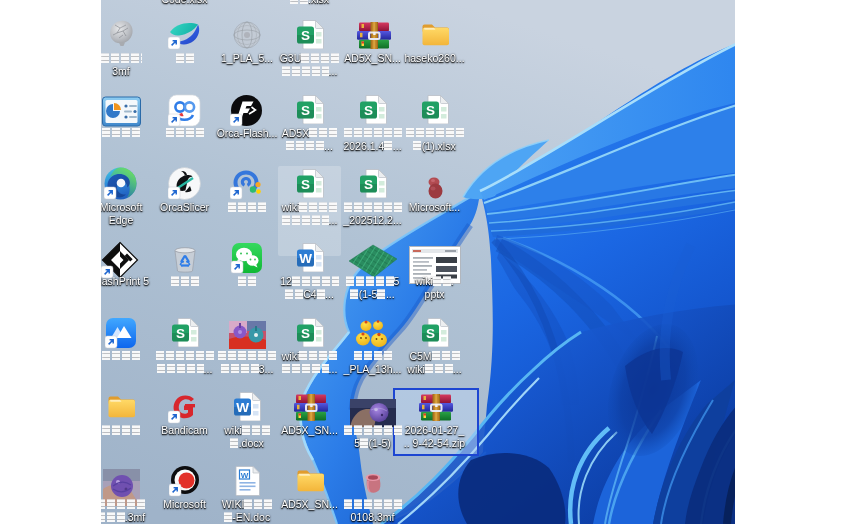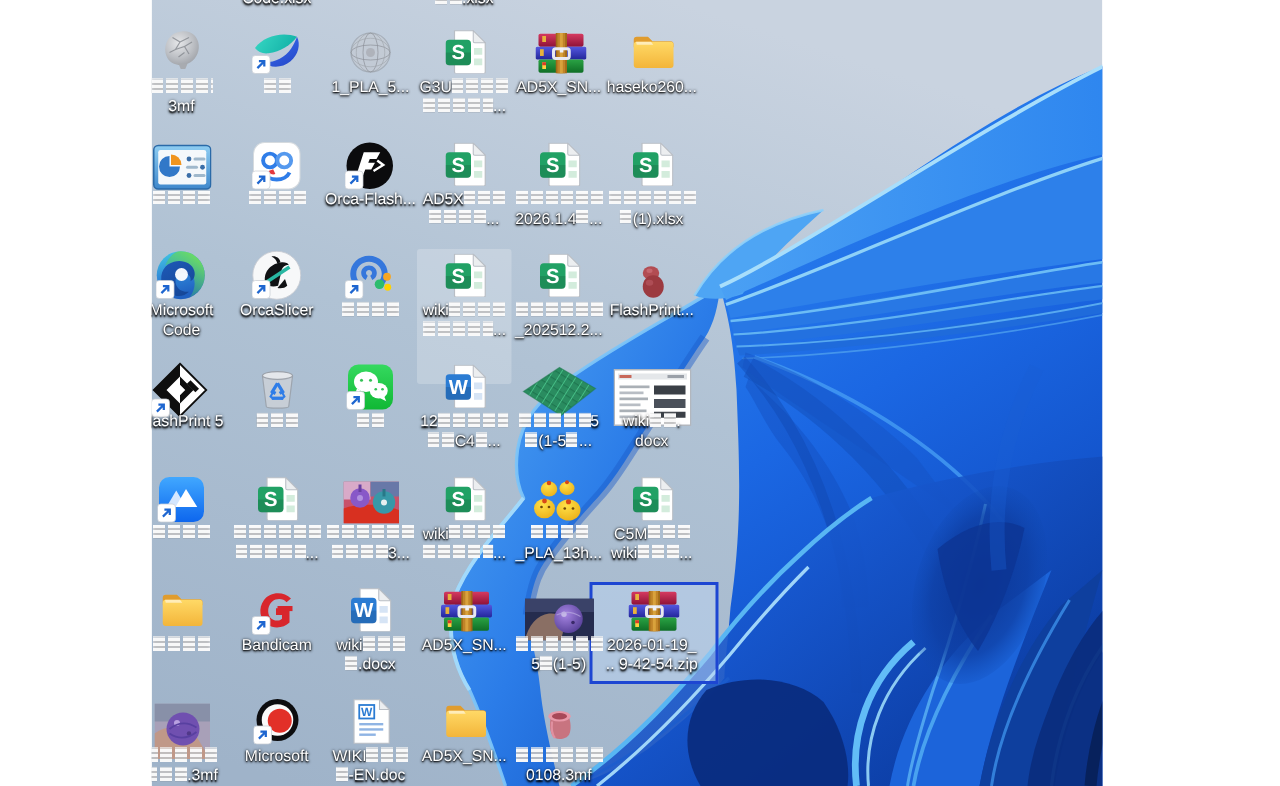--- a/index.html
+++ b/index.html
@@ -343,21 +343,21 @@
           <path d="M16.5,0.5 a16,16 0 0 1 16,16 c0,7 -4.5,12.5 -10,14.5 c4,-5 4.5,-12 0.5,-17 c-4,-5 -11,-7 -17,-4 c2.5,-5.5 6,-9.5 10.5,-9.5 Z" fill="url(#eg2)"></path>
           <path d="M4,22 c-2,-7 2,-13 8,-14.5 c6,-1.5 12,1 13.5,6 c1,3.5 -0.5,6 -2.5,7 c0.5,-2 -0.5,-5 -4,-5.5 c-3.5,-0.5 -6,2 -6,5.5 c0,4.5 4,7.5 9,7 c-2.5,2.5 -6,3.5 -9.5,2.5 c-4,-1 -7,-4 -8.5,-8 Z" fill="url(#eg3)"></path>
           <circle cx="17" cy="16" r="4.3" fill="#fff" opacity="0.95"></circle>
           <g transform="translate(0,20)">
             <rect width="12" height="12" rx="2.2" fill="#fff" stroke="#c8cdd4" stroke-width="0.5"></rect>
             <path d="M3.6,8.4 L8.2,3.8 M4.6,3.8 H8.2 V7.4" fill="none" stroke="#1e66d0" stroke-width="1.5"></path>
           </g>
         </svg></div>
       <div class="lb">
         <div>Microsoft</div>
-        <div>Code</div>
+        <div>Edge</div>
       </div>
     </div>
 <div class="cell" style="left:51.5px;top:169.0px">
       <div style="position:absolute;left:15px;top:-2px"><svg width="33" height="33" viewBox="0 0 33 33">
           <circle cx="16.5" cy="16.5" r="16" fill="#f7f8f9" stroke="#c8ccd2" stroke-width="0.6"></circle>
           <path d="M9,22 c-2,-7 3,-13 10,-14 c3,-0.4 5,0.5 5.5,1.5 c-2.5,0.3 -4,1.5 -4.6,3 l-2.5,11 c-3,1 -6.8,0.5 -8.4,-1.5 Z" fill="#101214"></path>
           <path d="M19,8 c-0.5,-3 -3,-4.5 -6,-4 c2,1 3.5,2.5 3.8,4.5 Z" fill="#101214"></path>
           <path d="M7.5,22.5 L25,11" stroke="#28b7a2" stroke-width="2.4"></path>
           <path d="M17,25 c2.5,0.5 5,0 6.5,-1.5 l-1.5,-4.5 Z" fill="#101214"></path>
           <g transform="translate(0,20)">
@@ -416,21 +416,21 @@
       </div>
     </div>
 <div class="cell" style="left:301.5px;top:169.0px">
       <div style="position:absolute;left:23px;top:7px"><svg width="18" height="24" viewBox="0 0 18 24">
           <ellipse cx="8" cy="6" rx="5.5" ry="4.5" fill="#b24c52"></ellipse>
           <ellipse cx="9.5" cy="15" rx="7" ry="7.5" fill="#9c3a40"></ellipse>
           <ellipse cx="7" cy="4.5" rx="2" ry="1.5" fill="#c86870" opacity="0.9"></ellipse>
           <ellipse cx="7" cy="12.5" rx="2.5" ry="2" fill="#b05058" opacity="0.9"></ellipse>
         </svg></div>
       <div class="lb">
-        <div>FlashPrint...</div>
+        <div>Microsoft...</div>
       </div>
     </div>
 <div class="cell" style="left:-12.0px;top:243.0px">
       <div style="position:absolute;left:12px;top:-2px"><svg width="38" height="38" viewBox="0 0 38 38">
           <path d="M19,1.5 L36.5,19 L19,36.5 L1.5,19 Z" fill="#fff" stroke="#0e0e0e" stroke-width="1.2"></path>
           <path d="M19,1.5 L1.5,19 L19,36.5 L19,28 L10,19 L19,10 Z" fill="#0e0e0e"></path>
           <path d="M19,10 L28,19 L19,28 L19,22.5 L22.5,19 L19,15.5 Z" fill="#0e0e0e"></path>
           <rect x="26" y="12.5" width="8" height="3.4" fill="#0e0e0e" transform="rotate(45 26 12.5)"></rect>
           <g transform="translate(0,25)">
             <rect width="12" height="12" rx="2.2" fill="#fff" stroke="#c8cdd4" stroke-width="0.5"></rect>
@@ -523,21 +523,21 @@
           <rect x="4" y="19" width="19" height="1.8" fill="#aab0b6"></rect>
           <rect x="4" y="23" width="14" height="1.8" fill="#b8bdc4"></rect>
           <rect x="4" y="27" width="18" height="1.8" fill="#aab0b6"></rect>
           <rect x="4" y="31" width="12" height="1.8" fill="#b8bdc4"></rect>
           <rect x="27" y="11" width="21" height="6" fill="#3a3f46"></rect>
           <rect x="27" y="20" width="21" height="6" fill="#4a505a"></rect>
           <rect x="27" y="28.5" width="21" height="4" fill="#3a3f46"></rect>
         </svg></div>
       <div class="lb">
         <div>wiki<i class="cj" style="width:18px"></i>.</div>
-        <div>docx</div>
+        <div>pptx</div>
       </div>
     </div>
 <div class="cell" style="left:-12.0px;top:317.5px">
       <div style="position:absolute;left:16px;top:-1px"><svg width="32" height="32" viewBox="0 0 32 32">
           <defs>
             <linearGradient id="tmg" x1="0" y1="0" x2="0" y2="1">
               <stop offset="0" stop-color="#41a8ff"></stop>
               <stop offset="1" stop-color="#0d66ee"></stop>
             </linearGradient>
           </defs>
@@ -763,21 +763,21 @@
           <rect x="2" y="17.7" width="30" height="8.8" rx="1.2" fill="url(#rk3)"></rect>
           <rect x="4.5" y="19.5" width="2.5" height="4.5" fill="#ffd23e"></rect>
           <rect x="4.5" y="19.5" width="2.5" height="2" fill="#d83c2c"></rect>
           <rect x="13.5" y="0" width="7.5" height="27" fill="#a06a18"></rect>
           <rect x="14.6" y="0" width="5.2" height="27" fill="#c08428"></rect>
           <rect x="16.2" y="0" width="2" height="27" fill="#d9a23c"></rect>
           <rect x="12" y="10.5" width="10.5" height="6.5" rx="1.5" fill="none" stroke="#e8e8f0" stroke-width="2"></rect>
           <rect x="16.2" y="10" width="2.4" height="3" fill="#f0f0f4"></rect>
         </svg></div>
       <div class="lb">
-        <div>2026-01-19_</div>
+        <div>2026-01-27_</div>
         <div>.. 9-42-54.zip</div>
       </div>
     </div>
 <div class="cell" style="left:-12.0px;top:466.0px">
       <div style="position:absolute;left:14px;top:3px"><svg width="37" height="37" viewBox="0 0 37 37">
           <rect width="37" height="37" fill="#a8a0b8"></rect>
           <rect x="0" y="0" width="37" height="12" fill="#8890a8"></rect>
           <path d="M0,20 C8,14 20,14 28,22 L37,37 L0,37 Z" fill="#c09888"></path>
           <circle cx="19" cy="17" r="11" fill="#7050b0"></circle>
           <circle cx="15" cy="13" r="2" fill="#b8a0e0"></circle>

